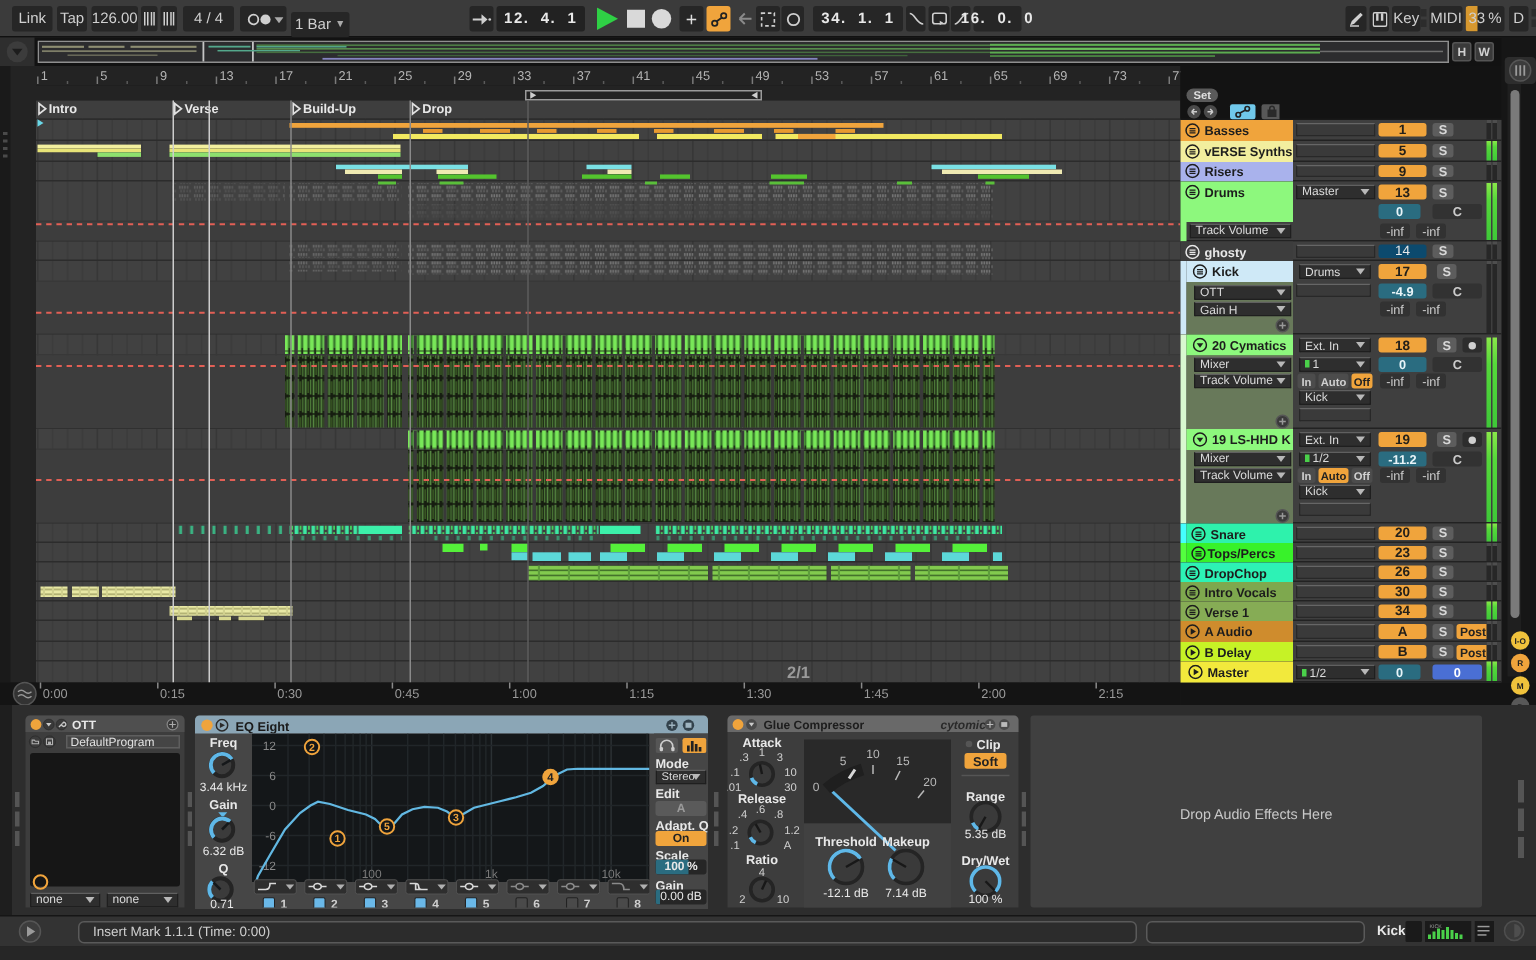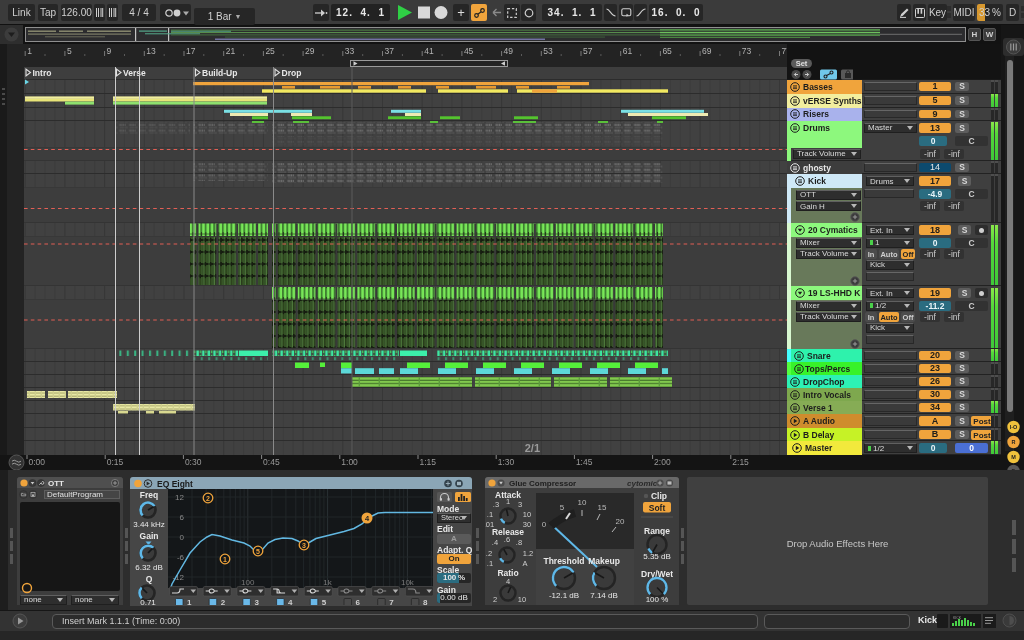--- a/index.html
+++ b/index.html
@@ -29,21 +29,21 @@
     </g>
   </svg>
 <div class="tb" style="left:122px;top:4px;width:34px;height:17px;">4&nbsp;/&nbsp;4</div>
 <div class="tb" style="left:160px;top:4px;width:31px;height:17px">
     <svg width="26" height="12">
       <circle cx="6" cy="6" r="3.2" fill="none" stroke="#cfcfcf" stroke-width="1.2"></circle>
       <circle cx="14" cy="6" r="3.4" fill="#cfcfcf"></circle>
       <path d="M20 4.5l3 4 3-4z" fill="#aaa"></path>
     </svg>
   </div>
-<div class="tb" style="left:194px;top:8px;width:61px;height:17px">1 Bar&nbsp;<span style="font-size:7px;color:#aaa">▼</span></div>
+<div class="tb" style="left:194px;top:8px;width:39px;height:17px">1 Bar&nbsp;<span style="font-size:7px;color:#aaa">▼</span></div>
 <div class="tb" style="left:313px;top:4px;width:16px;height:17px">
     <svg width="13" height="8">
       <path d="M0 4h7" stroke="#cfcfcf" stroke-width="1.3"></path>
       <path d="M6 0.5L10 4l-4 3.5z" fill="#cfcfcf"></path>
       <circle cx="11.5" cy="4" r="0.9" fill="#cfcfcf"></circle>
     </svg>
   </div>
 <div class="tb" style="left:331px;top:4px;width:59px;height:17px;background:#222;color:#e8e8e8">
     <b style="letter-spacing:1px">12.&nbsp; 4.&nbsp; 1</b>
   </div>
@@ -89,21 +89,21 @@
     <svg width="11" height="10">
       <rect x="0.8" y="0.8" width="9" height="7" rx="1.5" fill="none" stroke="#cfcfcf" stroke-width="1.1"></rect>
       <path d="M5.5 8.8l2.4-1.6-2.4-1.4z" fill="#cfcfcf"></path>
     </svg>
   </div>
 <div class="tb" style="left:634px;top:4px;width:13px;height:17px">
     <svg width="10" height="9">
       <path d="M0.5 8 C4 8 5 1 9.5 1" stroke="#cfcfcf" stroke-width="1.1" fill="none"></path>
     </svg>
   </div>
-<div class="tb" style="left:649px;top:4px;width:54px;height:17px;color:#e8e8e8">
+<div class="tb" style="left:649px;top:4px;width:32px;height:17px;color:#e8e8e8">
     <b style="letter-spacing:1px">16.&nbsp; 0.&nbsp; 0</b>
   </div>
 <div class="tb" style="left:897px;top:4px;width:14px;height:17px">
     <svg width="10" height="10">
       <path d="M1 9l1.2-3L8 0.5 9.5 2 3.8 7.8 1 9z" fill="#cfcfcf"></path>
       <path d="M1 9.4h6" stroke="#cfcfcf" stroke-width="1"></path>
     </svg>
   </div>
 <div class="tb" style="left:913px;top:4px;width:13px;height:17px">
     <svg width="10" height="10">

